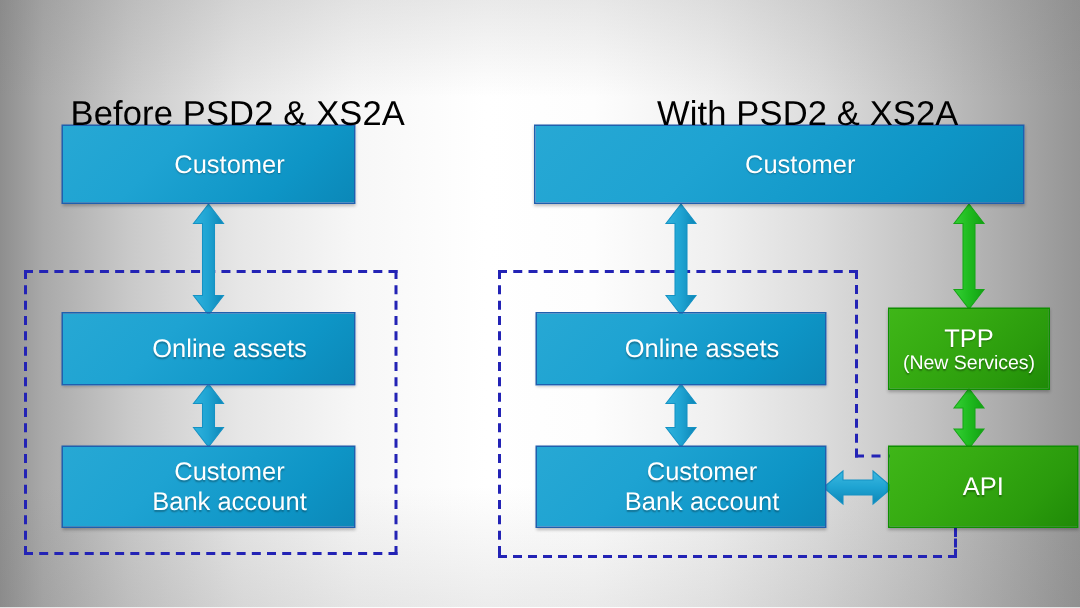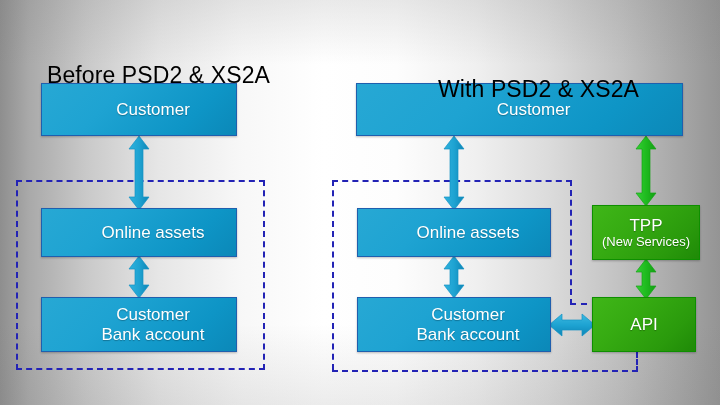--- a/index.html
+++ b/index.html
@@ -138,21 +138,21 @@
       <polygon points="11,0 21,13 15,13 15,61 21,61 11,74 1,61 7,61 7,13 1,13" fill="url(#blueArrowGrad1)" stroke="#1592c4" stroke-width="0.7"></polygon>
     </svg>
   </div>
 
   <div class="arrow" style="left:128px; top:256px;">
     <svg width="22" height="42" viewBox="0 0 22 42">
       <polygon points="11,0 21,13 15,13 15,29 21,29 11,42 1,29 7,29 7,13 1,13" fill="url(#blueArrowGrad1)" stroke="#1592c4" stroke-width="0.7"></polygon>
     </svg>
   </div>
 
-  <div class="title" style="left:438px; top:42px;">With PSD2 &amp; XS2A</div>
+  <div class="title" style="left:438px; top:28px;">With PSD2 &amp; XS2A</div>
 
   <div class="dashed-seg h" style="left:332px; top:180px; width:240px;"></div>
 
   <div class="dashed-seg v" style="left:332px; top:180px; height:190px;"></div>
 
   <div class="dashed-seg v" style="left:570px; top:180px; height:125px;"></div>
 
   <div class="dashed-seg h" style="left:570px; top:303px; width:28px;"></div>
 
   <div class="dashed-seg h" style="left:332px; top:370px; width:306px;"></div>
@@ -170,21 +170,21 @@
   <div class="box blue" style="left:357px; top:297px; width:194px; height:55px;">
     <span class="t1">Customer</span>
     <span class="t1">Bank account</span>
   </div>
 
   <div class="box green" style="left:592px; top:205px; width:108px; height:55px;text-align:center;">
     <span class="t1">TPP</span>
     <span class="t2">(New Services)</span>
   </div>
 
-  <div class="box green" style="left:592px; top:297px; width:104px; height:55px;">
+  <div class="box green" style="left:592px; top:297px; width:127px; height:55px;">
     <span class="t1">API</span>
   </div>
 
   <div class="arrow" style="left:443px; top:136px;">
     <svg width="22" height="74" viewBox="0 0 22 74">
       <polygon points="11,0 21,13 15,13 15,61 21,61 11,74 1,61 7,61 7,13 1,13" fill="url(#blueArrowGrad1)" stroke="#1592c4" stroke-width="0.7"></polygon>
     </svg>
   </div>
 
   <div class="arrow" style="left:443px; top:256px;">

